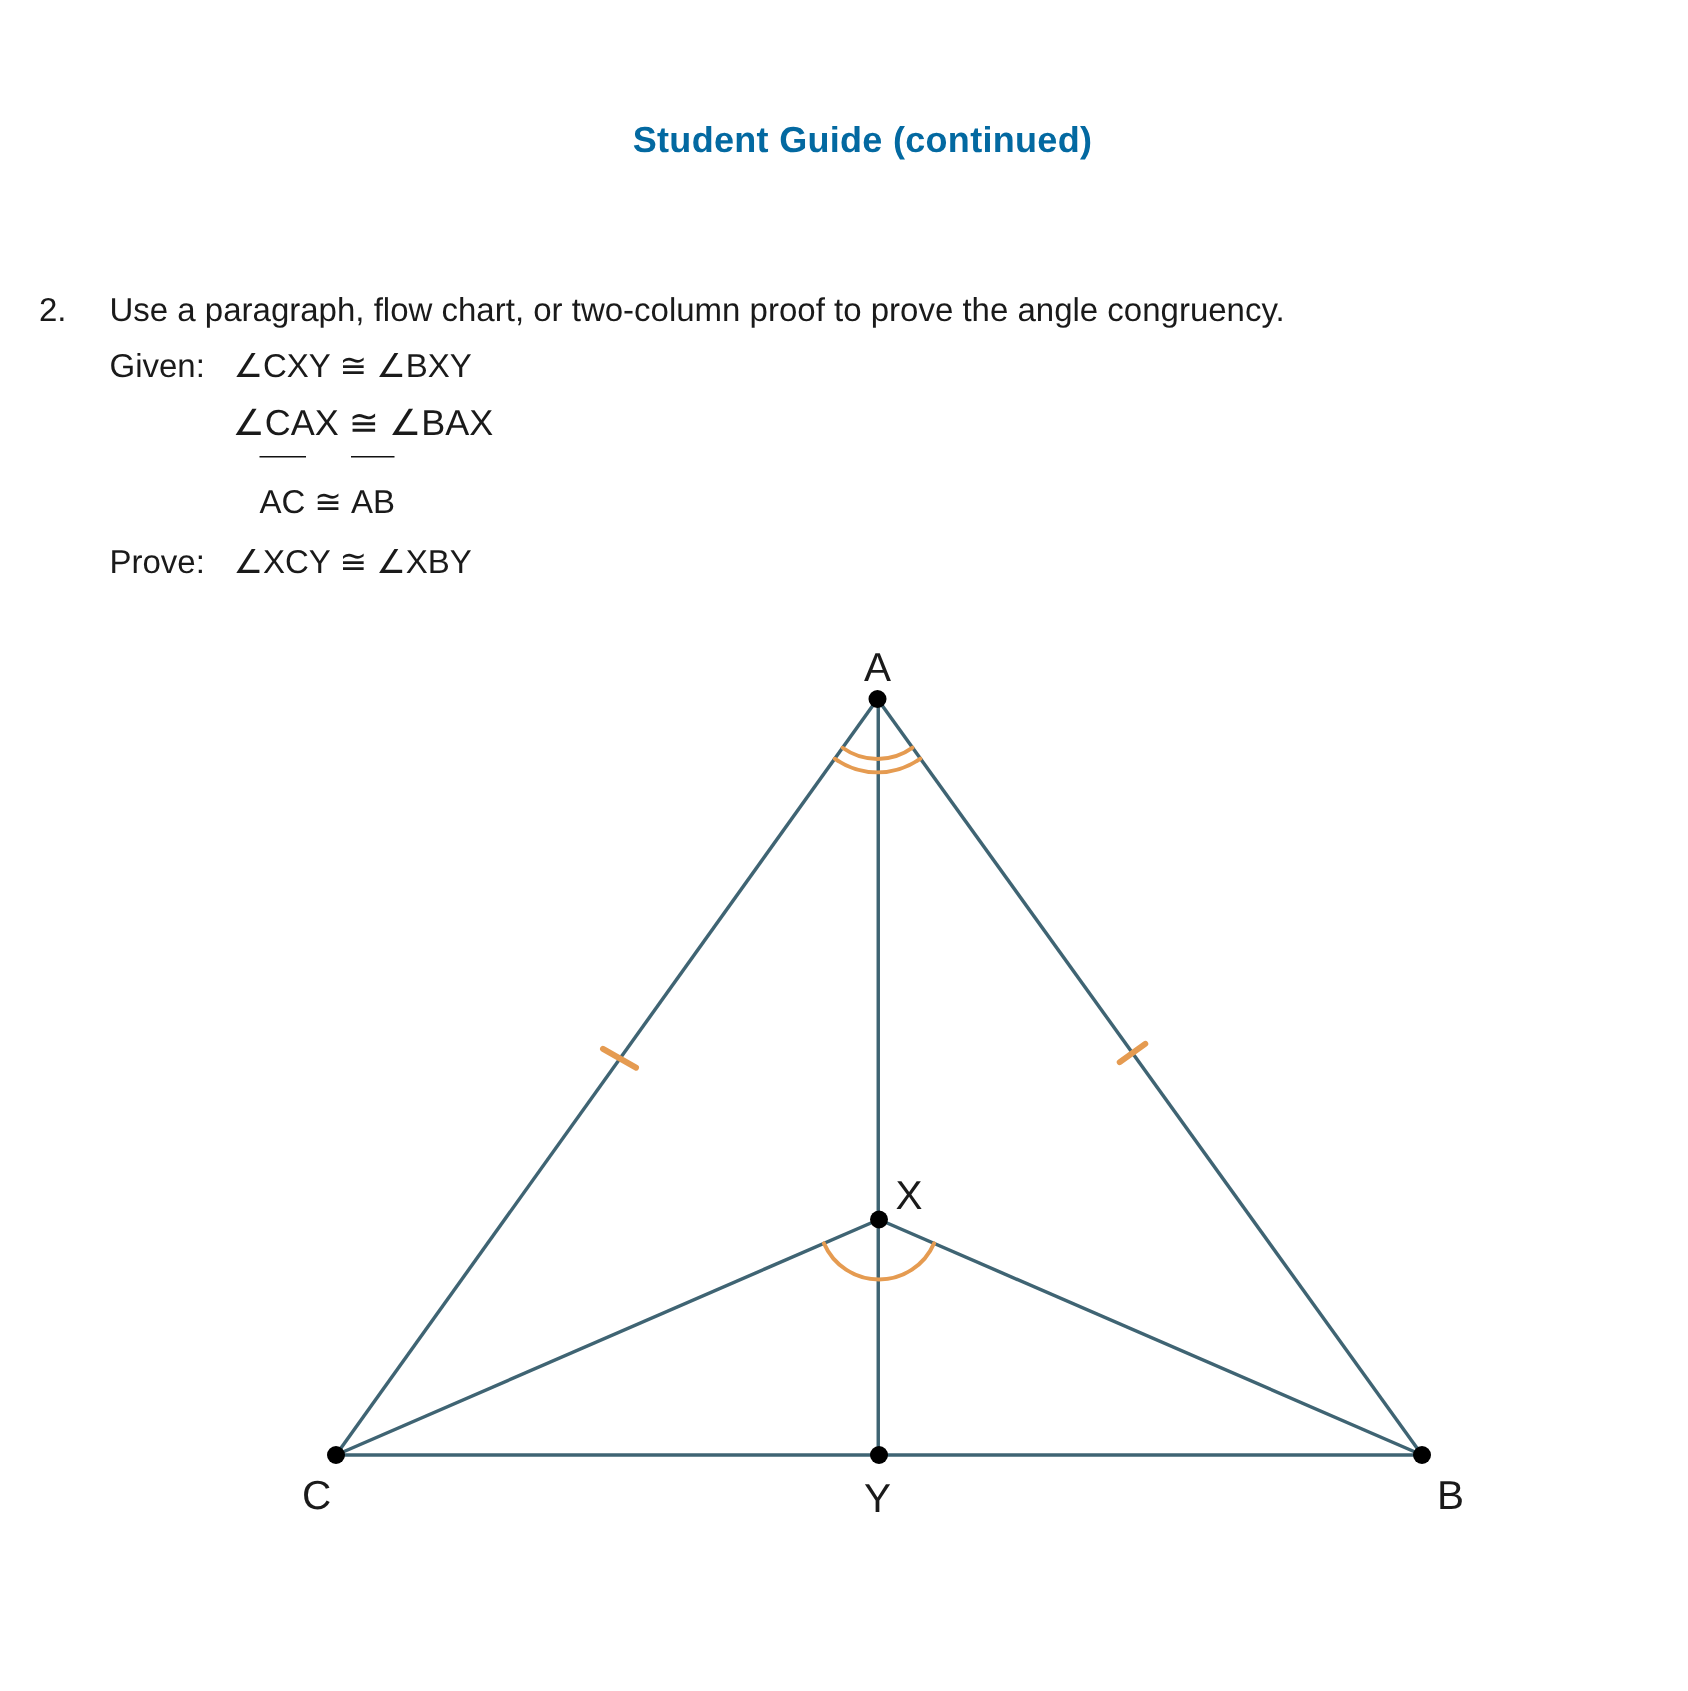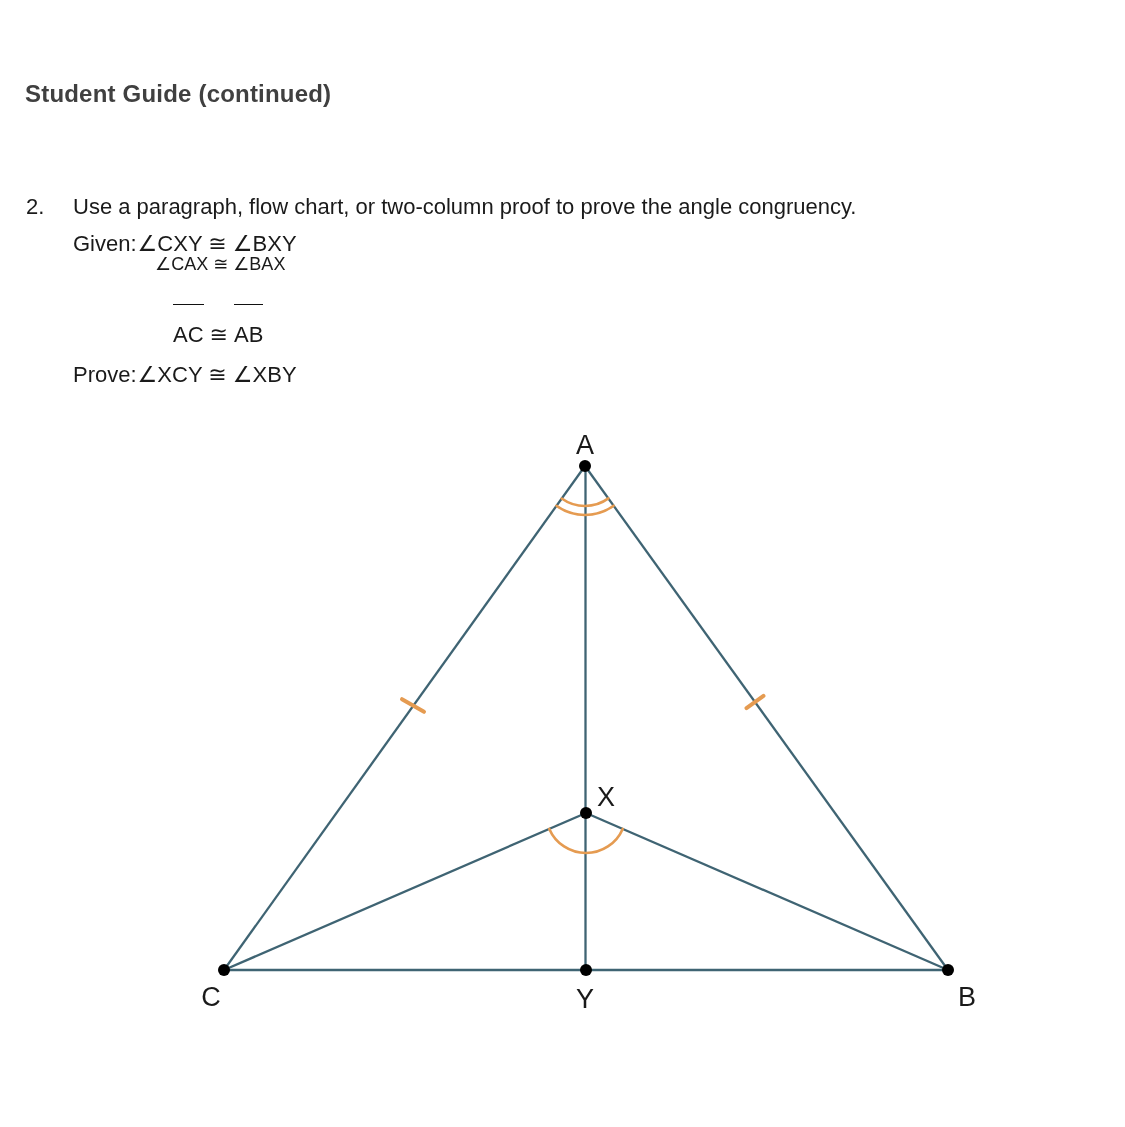--- a/index.html
+++ b/index.html
@@ -12,23 +12,24 @@
     font-family: "Liberation Sans", sans-serif;
     color: #1a1a1a;
     overflow: hidden;
   }
   .doc-title {
     position: absolute;
     top: 80px;
     left: 0;
     width: 100%;
     padding-left: 25px;
+    text-align: center;
     font-size: 24px;
     font-weight: bold;
-    color: #404040;
+    color: #0369a1;
     letter-spacing: 0.2px;
   }
   .q-number {
     position: absolute;
     left: 26px;
     top: 194px;
     font-size: 22px;
   }
   .q-prompt {
     position: absolute;
@@ -38,37 +39,37 @@
   }
   .given-row1 {
     position: absolute;
     left: 73px;
     top: 231px;
     font-size: 22px;
   }
   .given-row2 {
     position: absolute;
     left: 155px;
-    top: 253px;
-    font-size: 18px;
+    top: 268px;
+    font-size: 24px;
   }
   .given-row3 {
     position: absolute;
     left: 173px;
     top: 304px;
     font-size: 22px;
   }
   .prove-row {
     position: absolute;
     left: 73px;
     top: 362px;
     font-size: 22px;
     text-align: right;
   }
-  .label-gap { margin-right: 1px; }
+  .label-gap { margin-right: 19px; }
   .ov {
     display: inline-block;
     border-top: 1.8px solid #111;
     padding-top: 18px;
     line-height: 1.1;
   }
   .rel { margin: 0 6px; }
   .figure-svg {
     position: absolute;
     left: 0;

